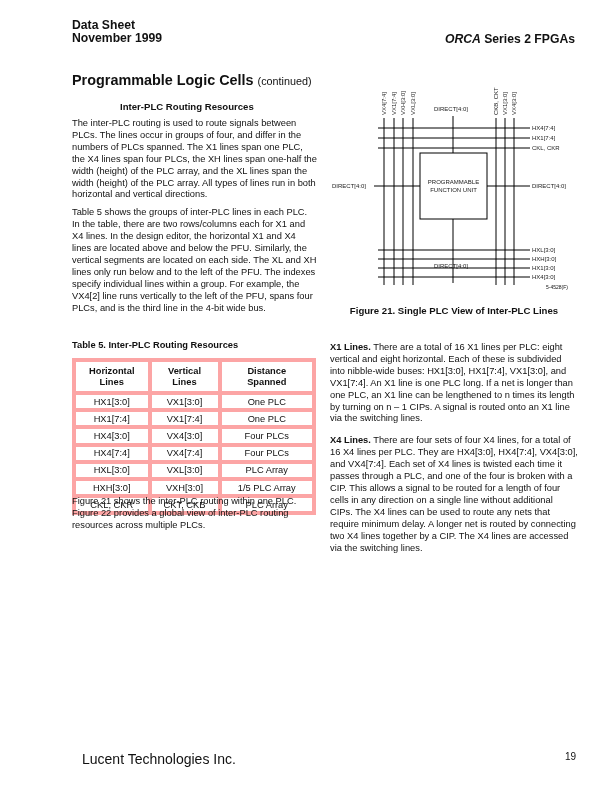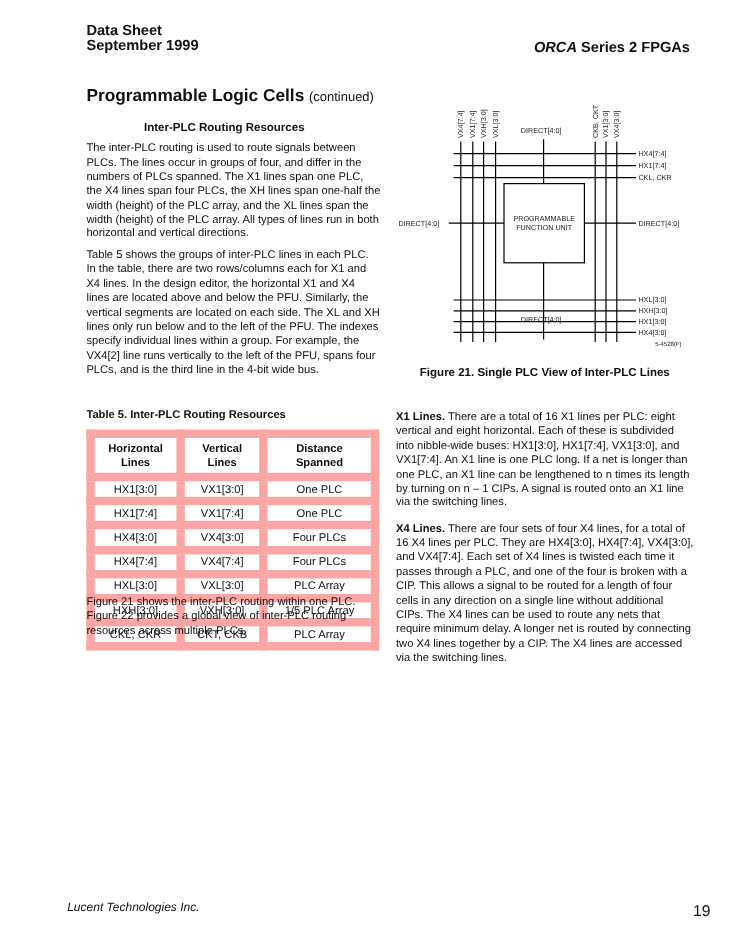--- a/index.html
+++ b/index.html
@@ -11,39 +11,39 @@
   .hdr-right i { font-style:italic; }
   .col { font-size:9.3px; line-height:11.9px; }
   .col p { margin:0 0 6px 0; }
   .sec-title { left:72px; top:72px; font-size:14.4px; font-weight:bold; }
   .sec-title span.cont { font-weight:normal; font-size:10.8px; }
   .sub-title { left:72px; top:101px; font-size:9.6px; font-weight:bold;padding-left:48px; }
   .left-text { left:72px; top:118px; width:245px; }
   .tbl-title { left:72px; top:340px; font-size:9.3px; font-weight:bold; }
   table.rt { position:absolute; left:72px; top:358px; width:244px;
              border-collapse:collapse; font-size:9.3px; }
-  table.rt th, table.rt td { border:7px solid #fca5a5; text-align:center; padding:0; }
+  table.rt th, table.rt td { border:4px solid #fca5a5; text-align:center; padding:0; }
   table.rt th { font-weight:bold; height:29px; line-height:11px; }
   table.rt td { height:13.2px; line-height:12px; }
   .after-tbl { left:72px; top:496px; width:245px; }
   .right-text { left:330px; top:342px; width:248px; }
   .right-text b { font-weight:bold; }
   .fig-cap { left:330px; top:305px; width:248px; text-align:center; font-size:9.6px; font-weight:bold; }
   .fig-id { left:546px; top:284px; font-size:5px; }
-  .footer-left { left:56px; top:751px; font-size:10px;font-style:italic; }
-  .footer-right { right:20px; top:751px; font-size:13px; }
+  .footer-left { left:82px; top:751px; font-size:14px; }
+  .footer-right { right:36px; top:751px; font-size:10px; }
   svg.diag { position:absolute; left:330px; top:78px; }
   svg.diag text { font-family:"Liberation Sans", sans-serif; font-size:6px; fill:#222; }
 </style>
 </head>
 <body>
 
 <div class="abs hdr-left">
   <div>Data Sheet</div>
-  <div>September 1999</div>
+  <div>November 1999</div>
 </div>
 <div class="abs hdr-right"><i>ORCA</i><span> Series 2 FPGAs</span></div>
 
 <div class="abs sec-title">
   <span>Programmable Logic Cells</span>
   <span class="cont">(continued)</span>
 </div>
 <div class="abs sub-title">Inter-PLC Routing Resources</div>
 
 <div class="abs col left-text">

